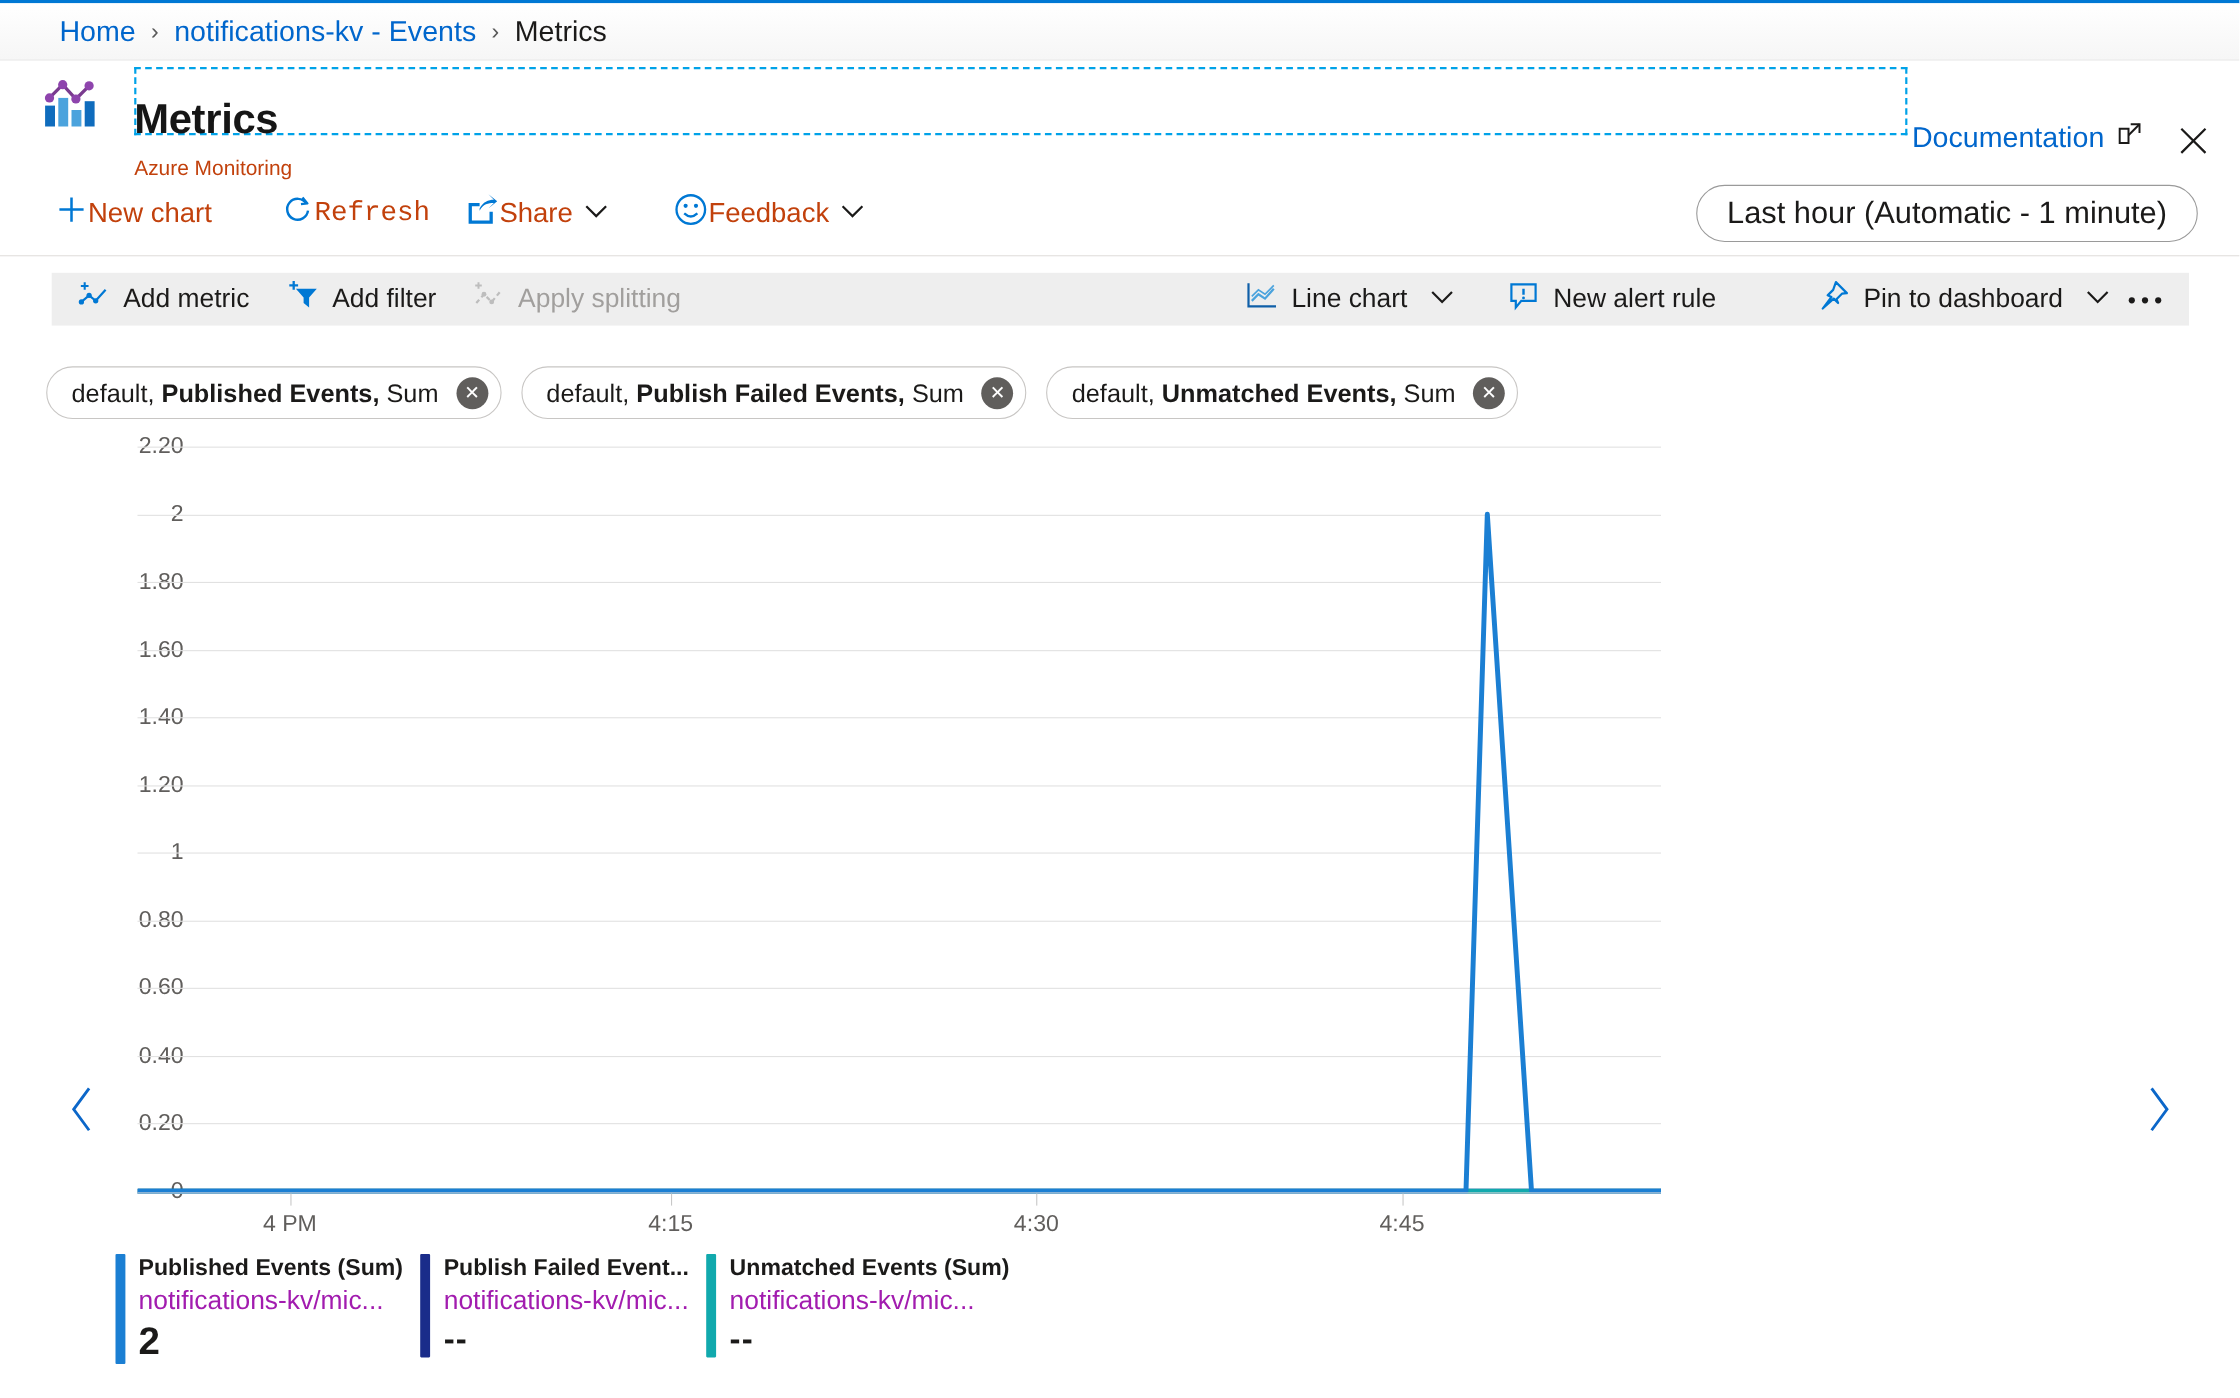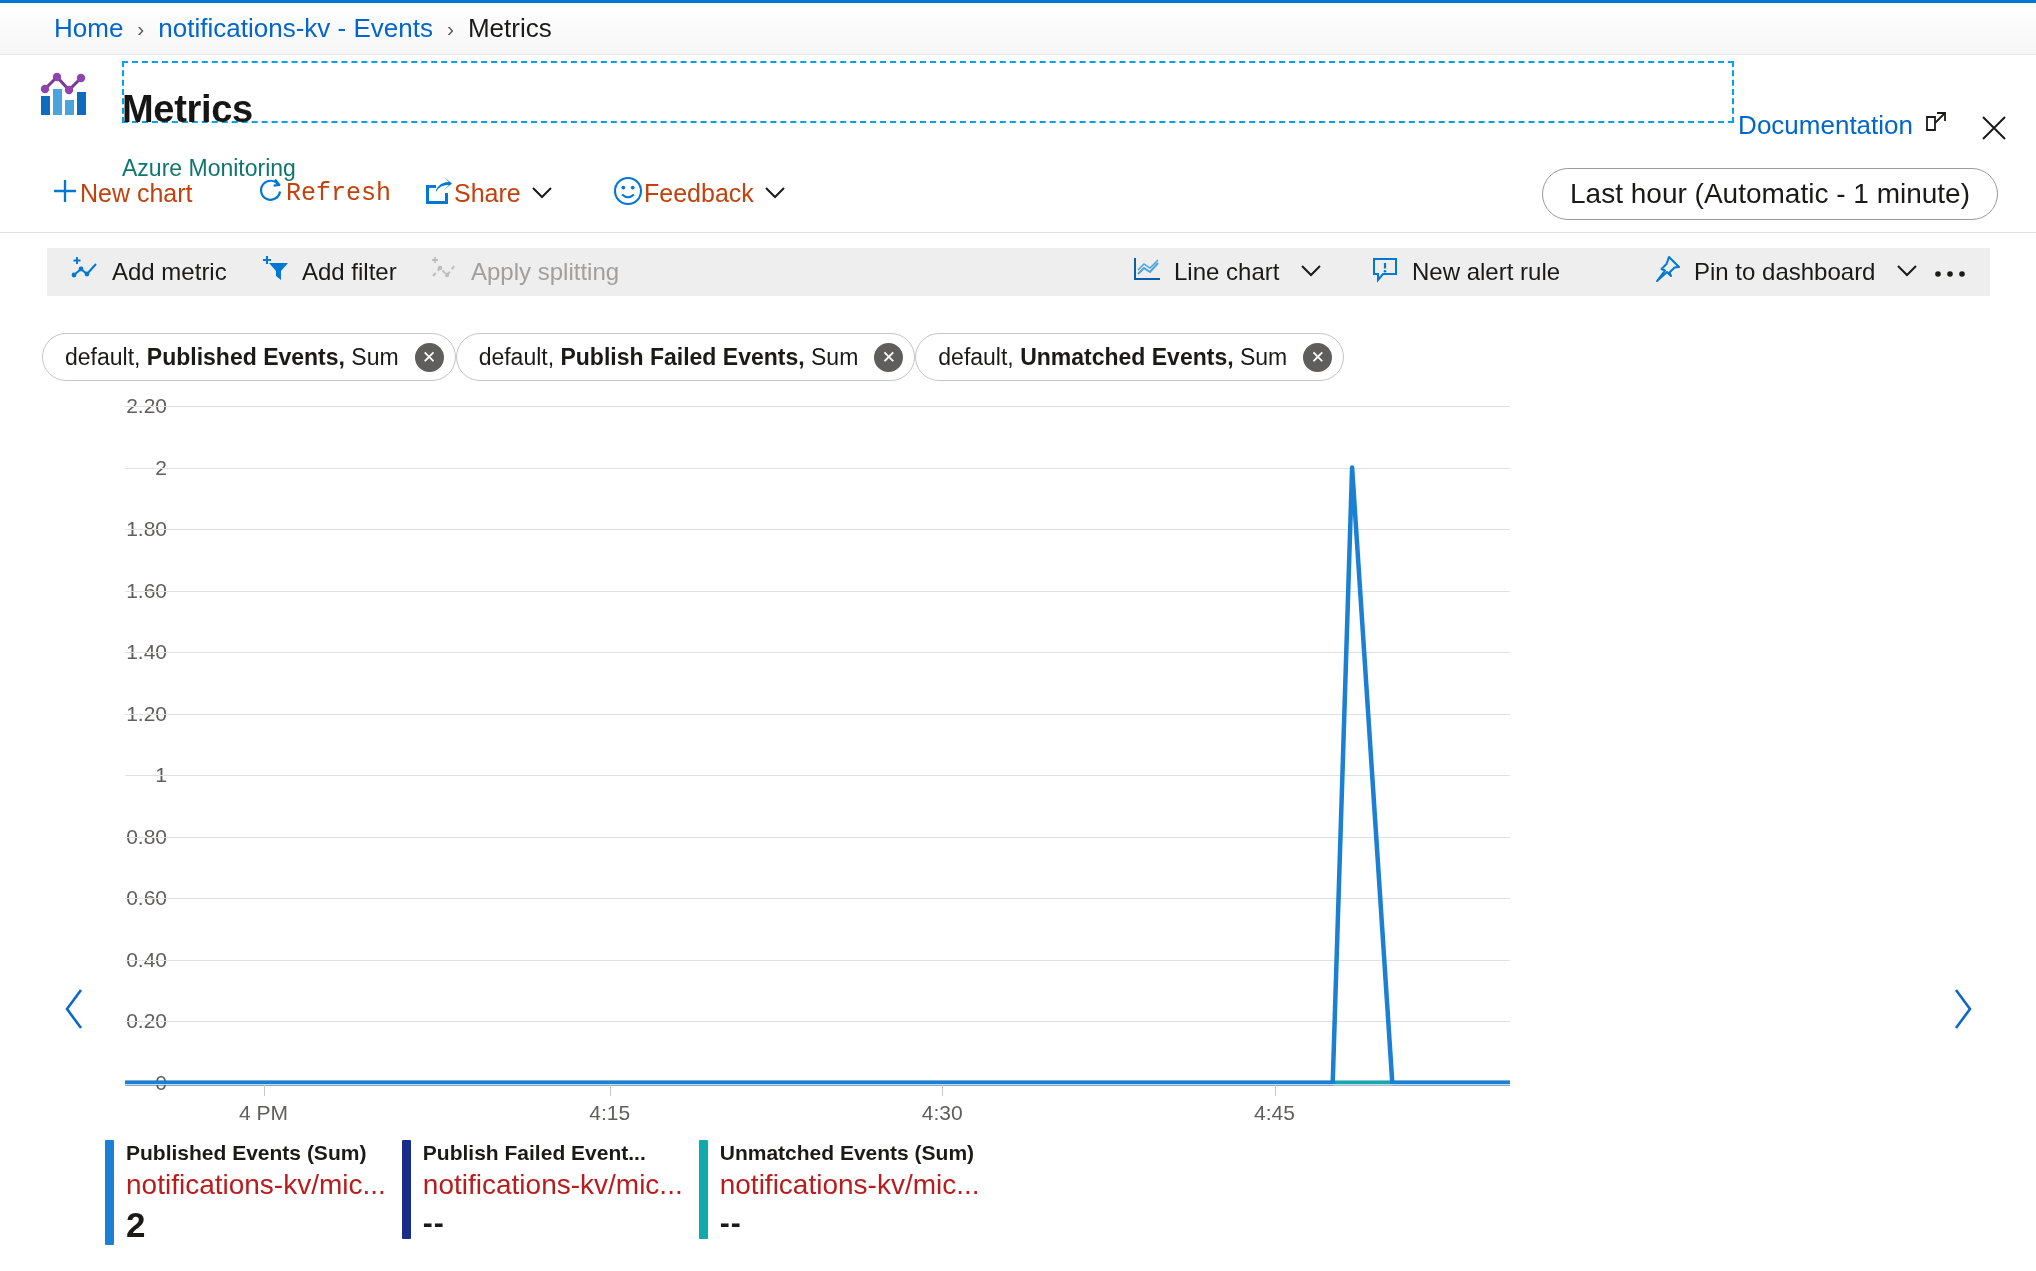--- a/index.html
+++ b/index.html
@@ -49,22 +49,22 @@
     border: 2px dashed #00a2e8;
   }
   .page-title {
     position: absolute; left: 122px; top: 68px;
     font-size: 38px; font-weight: 600; color: #161616;
     line-height: 1;
     letter-spacing: -0.3px;
     transform: translateY(-34px);
   }
   .page-subtitle {
-    position: absolute; left: 122px; top: 112px;
-    font-size: 23px; color: #0f766e; line-height: 1;
+    position: absolute; left: 122px; top: 99px;
+    font-size: 19px; color: #c2410c; line-height: 1;
     transform: translateY(-11px);
   }
   .doc-link {
     position: absolute; right: 88px; top: 74px;
     transform: translateY(-20px);
     display: flex; align-items: center; gap: 11px;
     color: #0066cc; font-size: 26px; cursor: pointer;
     white-space: nowrap;
   }
   .close-btn {
@@ -114,21 +114,21 @@
     font-size: 24px; color: #1b1a19; cursor: pointer;
     white-space: nowrap; position: absolute;
     top: 50%; transform: translateY(-50%);
   }
   .ct-item.disabled { color: #a19f9d; cursor: default; }
   .ct-item .chev { margin-left: 8px; }
 
   
   .pills {
     position: absolute; top: 85px; left: -5px;
-    display: flex; align-items: center; 
+    display: flex; align-items: center; gap: 18px;
   }
   .pill {
     height: 48px; padding: 0 11px 0 22px;
     border: 1.5px solid #c8c6c4; border-radius: 24px;
     display: flex; align-items: center; gap: 16px;
     font-size: 23px; background: #fff; cursor: pointer;
     white-space: nowrap;
   }
   .pill b { font-weight: 700; }
   .pill-x {
@@ -186,21 +186,21 @@
     display: flex; align-items: stretch; gap: 12px;
     padding-right: 16px; cursor: pointer;
   }
   .lg-swatch { width: 9px; flex: none; border-radius: 1px; }
   .lg-txt { display: flex; flex-direction: column; }
   .lg-name {
     font-size: 21px; font-weight: 600; color: #1b1a19;
     line-height: 1.28; white-space: nowrap;
   }
   .lg-res {
-    font-size: 28px; color: #b91c1c; line-height: 1.3;
+    font-size: 24px; color: #a21caf; line-height: 1.3;
     white-space: nowrap;
   }
   .lg-val {
     font-size: 35px; font-weight: 600; color: #1b1a19;
     line-height: 1.1; margin-top: 3px;
   }
   .lg-val.dashes { font-size: 30px; letter-spacing: 1px; }
 </style>
 </head>
 <body>

